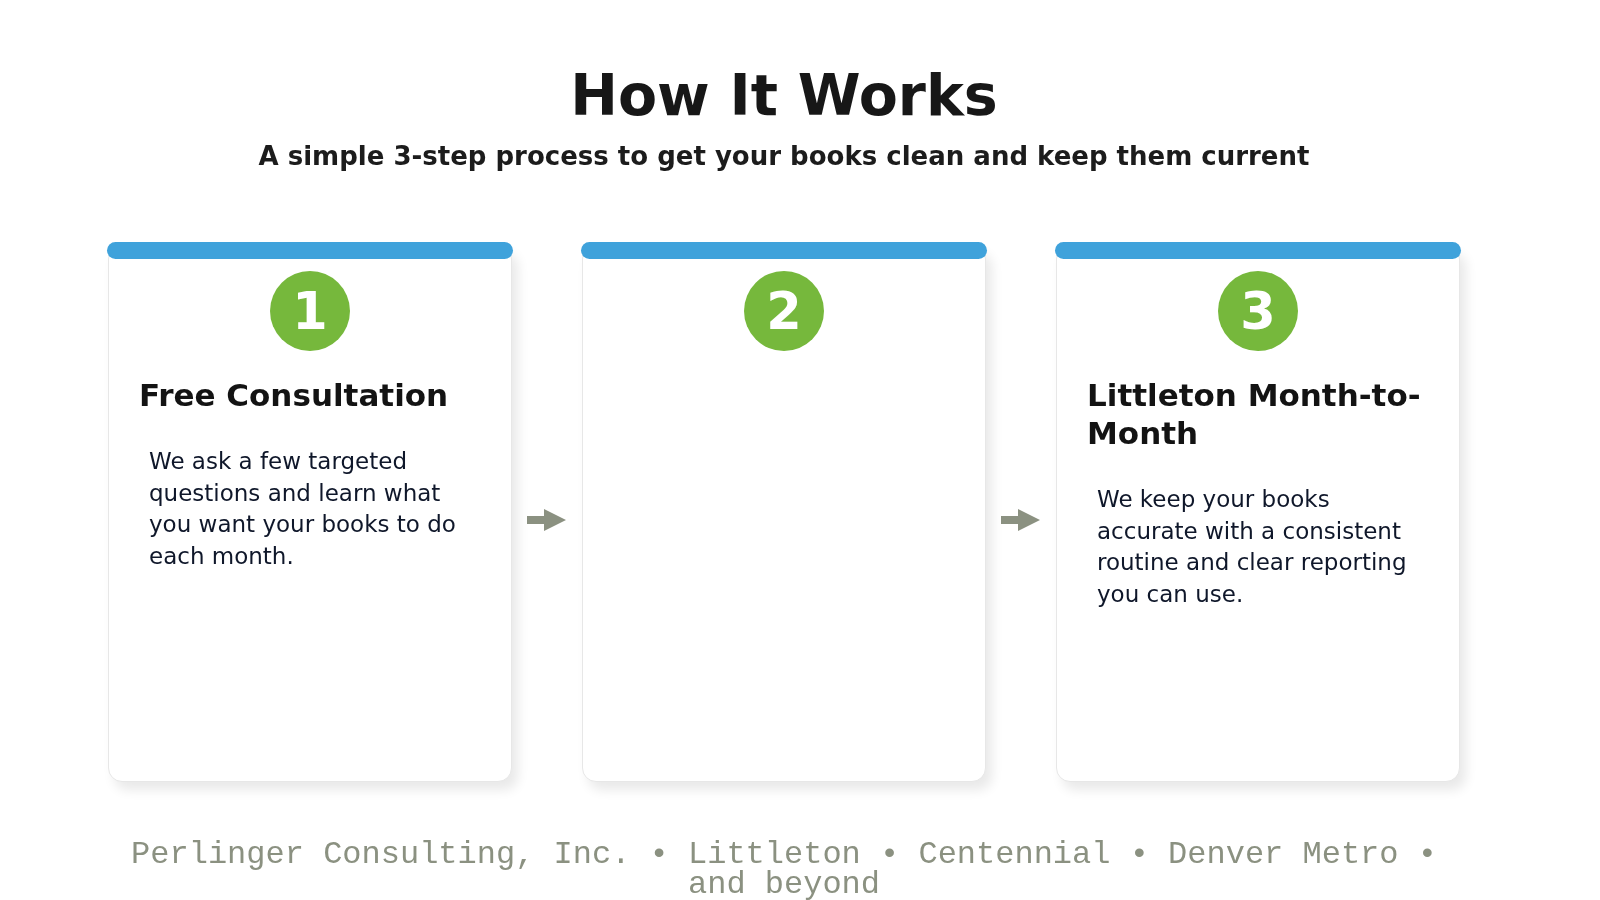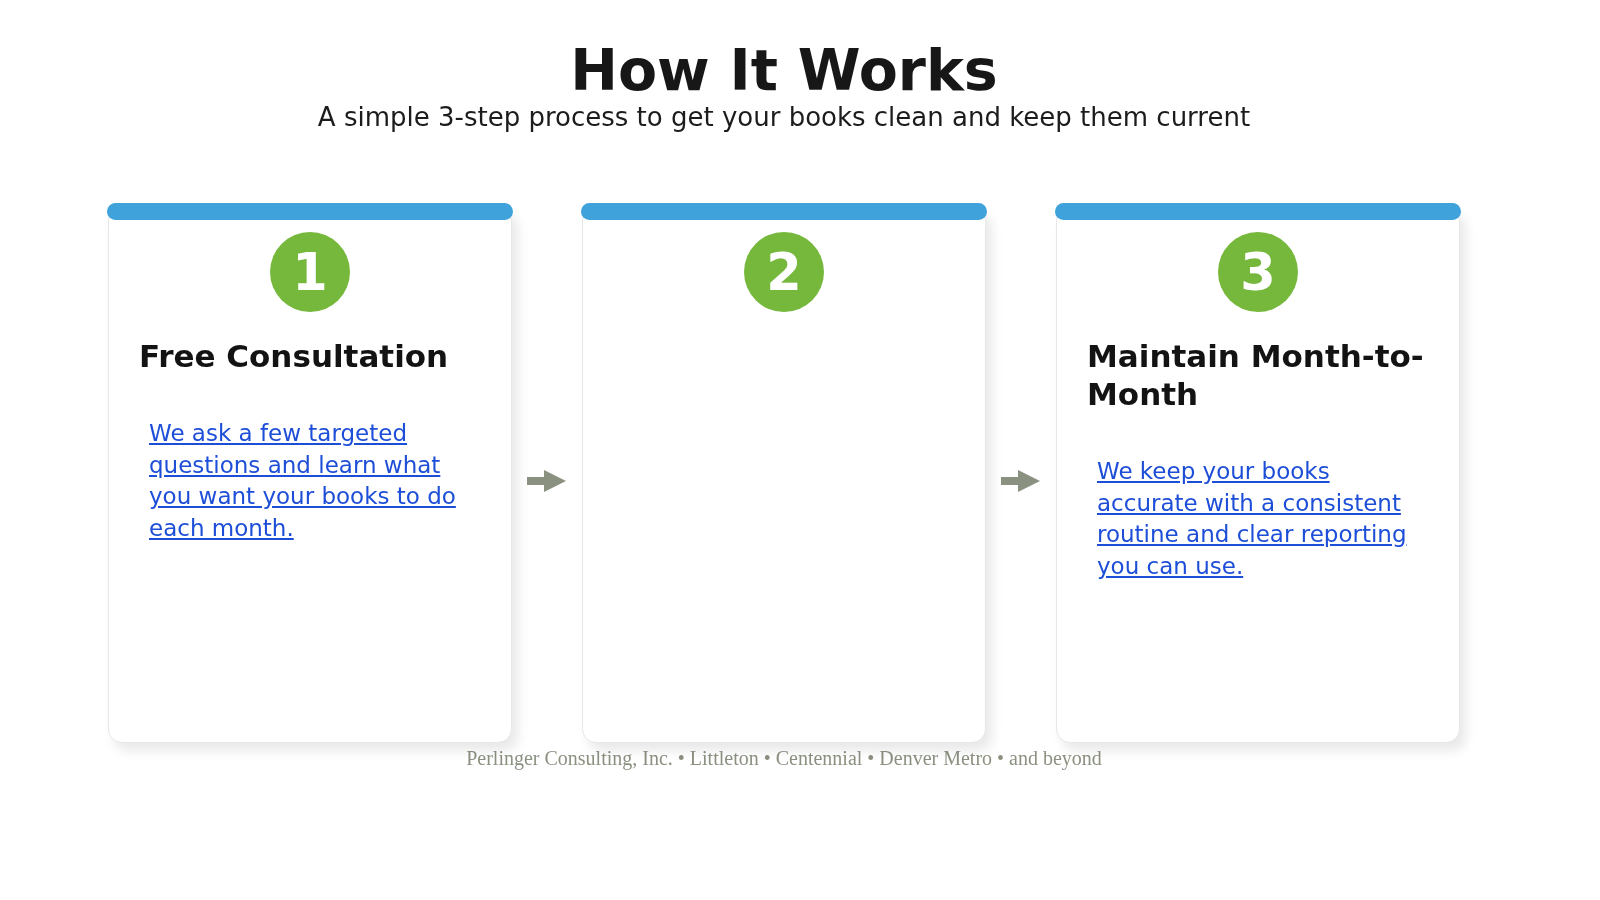--- a/index.html
+++ b/index.html
@@ -12,32 +12,34 @@
   :root {
     --accent-blue: #3FA2DB;
     --accent-green: #76B83C;
     --muted-gray: #8B9181;
   }
   .page {
     width: 1352px;
     margin-left: 108px;
   }
   .page-title {
-    padding-top: 40px;
+    padding-top: 65px;
     font-size: 57px;
     line-height: 60px;
     font-weight: bold;
     color: #171717;
     text-align: center;
   }
   .page-subtitle {
+    margin-top: 14px;
     font-size: 26px;
     line-height: 34px;
     color: #1c1c1c;
     text-align: center;
+    font-weight: bold;
   }
   .cards-row {
     margin-top: 72px;
     display: flex;
     align-items: flex-start;
   }
   .card {
     position: relative;
     width: 404px;
     height: 537px;
@@ -68,40 +70,40 @@
   }
   .card-title {
     margin-top: 25px;
     padding: 0 30px;
     font-size: 31px;
     line-height: 38px;
     font-weight: bold;
     color: #131313;
   }
   .card-desc {
-    margin-top: 43px;
+    margin-top: 32px;
     padding: 0 40px;
     font-size: 23px;
     line-height: 31.5px;
-    color: #1d4ed8;
+    color: #0f172a;
     text-align: left;
-    text-decoration: underline;
   }
   .connector {
     width: 70px;
     flex: 0 0 70px;
     display: flex;
     justify-content: center;
     align-self: flex-start;
     margin-top: 263px;
   }
   .connector svg { display: block; }
   .page-footer {
-    font-family: Liberation Serif, serif;
-    font-size: 20px;
+    margin-top: 58px;
+    font-family: Liberation Mono, monospace;
+    font-size: 32px;
     line-height: 30px;
     color: var(--muted-gray);
     text-align: center;
   }
 </style>
 </head>
 <body>
 
 <div class="page">
 
@@ -134,21 +136,21 @@
       <span>
         <svg width="40" height="24" viewBox="0 0 40 24">
           <polygon points="0,8 17,8 17,1 39,12 17,23 17,16 0,16" fill="#8B9181"></polygon>
         </svg>
       </span>
     </div>
 
     <div class="card">
       <div class="card-bar"></div>
       <div class="step-circle">3</div>
-      <div class="card-title">Maintain Month-to-Month</div>
+      <div class="card-title">Littleton Month-to-Month</div>
       <div class="card-desc">We keep your books accurate with a consistent routine and clear reporting you can use.</div>
     </div>
 
   </div>
 
   <div class="page-footer">Perlinger Consulting, Inc. • Littleton • Centennial • Denver Metro • and beyond</div>
 
 </div>
 
 </body></html>

